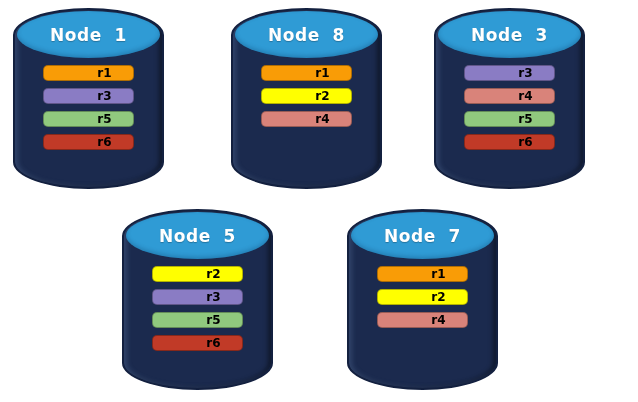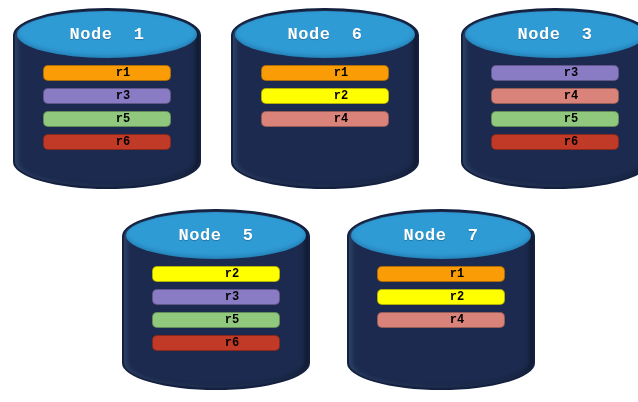--- a/index.html
+++ b/index.html
@@ -10,23 +10,22 @@
   }
   #canvas {
     position: relative;
     width: 638px;
     height: 402px;
     background: #ffffff;
     overflow: hidden;
   }
   .node {
     position: absolute;
-    width: 188px;
+    width: 151px;
     height: 181px;
-    font-family: Liberation Mono, monospace;
   }
   .cyl-body {
     position: absolute;
     left: 0; top: 0; right: 0; bottom: 0;
     background: var(--navy, #1B2A4E);
     border: 2px solid var(--navy-edge, #13203F);
     box-sizing: border-box;
     border-radius: 50% / 27px;
     box-shadow: inset 3px 0 5px rgba(120,150,200,0.25), inset -3px 0 5px rgba(0,0,0,0.45);
   }
@@ -83,29 +82,29 @@
       <div class="bars">
         <div class="bar" style="background: rgb(249, 156, 6);">r1</div>
         <div class="bar" style="background: rgb(138, 124, 196);">r3</div>
         <div class="bar" style="background: rgb(144, 201, 126);">r5</div>
         <div class="bar" style="background: rgb(193, 58, 39);">r6</div>
       </div>
     </div>
     <div class="node" style="left: 231px; top: 8px;">
       <div class="cyl-body"></div>
       <div class="cyl-top">
-        <span class="node-label">Node  6</span>
+        <span class="node-label">Node  8</span>
       </div>
       <div class="bars">
         <div class="bar" style="background: rgb(249, 156, 6);">r1</div>
         <div class="bar" style="background: rgb(255, 255, 0);">r2</div>
         <div class="bar" style="background: rgb(217, 131, 122);">r4</div>
       </div>
     </div>
-    <div class="node" style="left: 461px; top: 8px;">
+    <div class="node" style="left: 434px; top: 8px;">
       <div class="cyl-body"></div>
       <div class="cyl-top">
         <span class="node-label">Node  3</span>
       </div>
       <div class="bars">
         <div class="bar" style="background: rgb(138, 124, 196);">r3</div>
         <div class="bar" style="background: rgb(217, 131, 122);">r4</div>
         <div class="bar" style="background: rgb(144, 201, 126);">r5</div>
         <div class="bar" style="background: rgb(193, 58, 39);">r6</div>
       </div>

